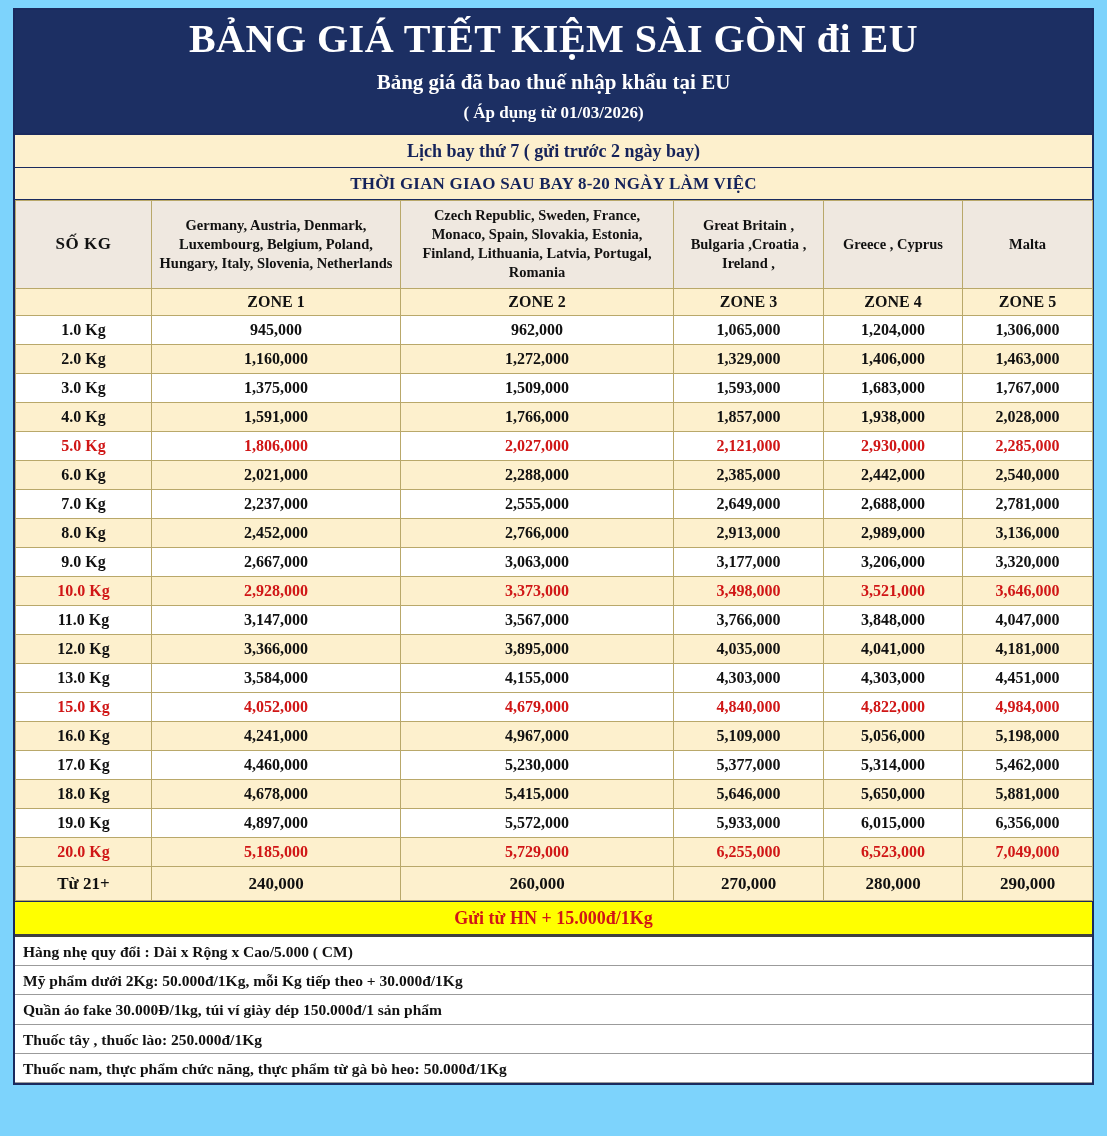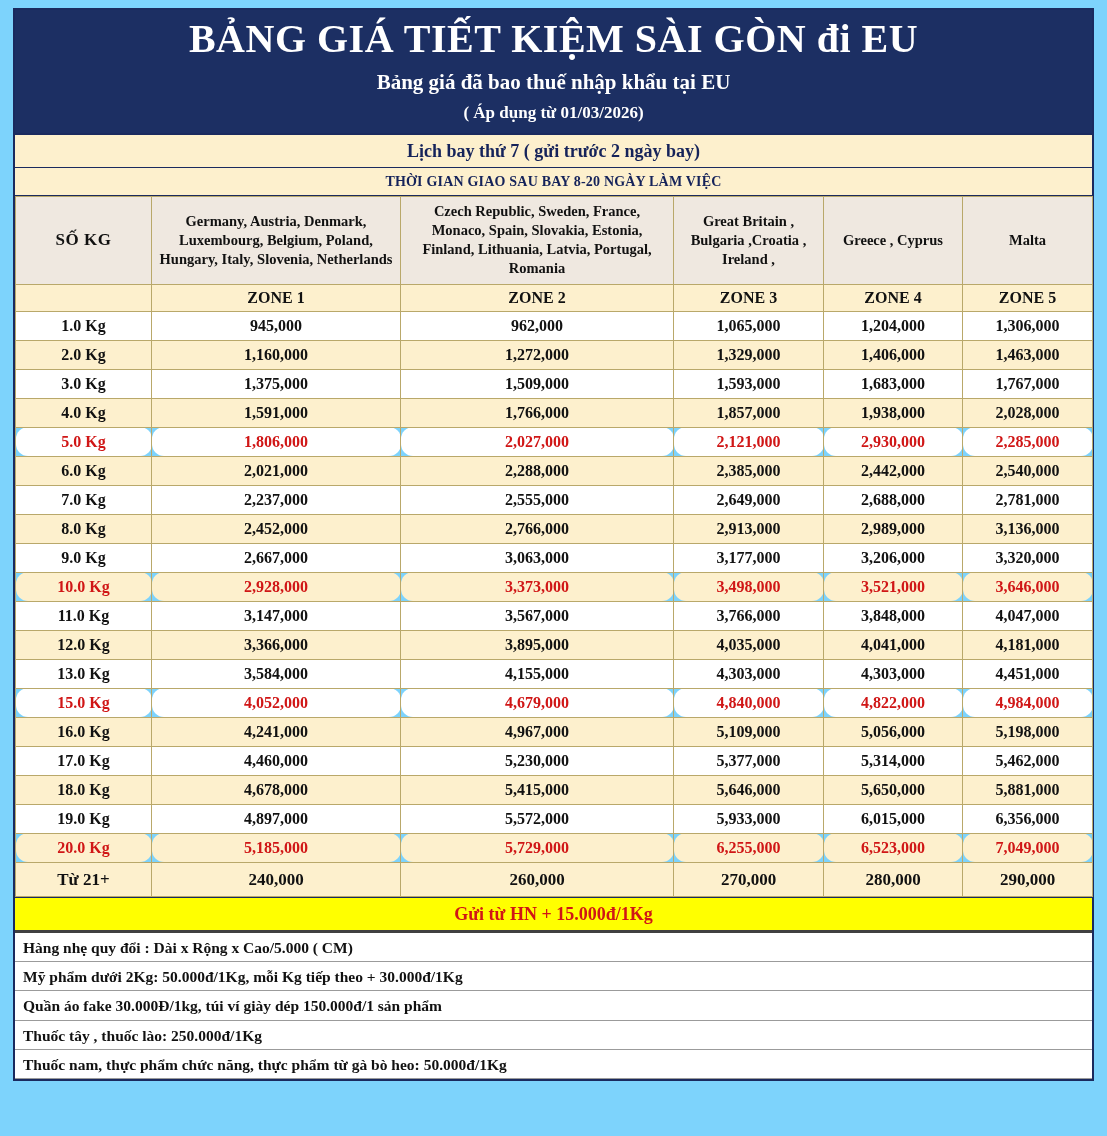--- a/index.html
+++ b/index.html
@@ -62,21 +62,21 @@
     text-align: center;
     font-weight: bold;
     color: #15235a;
     border-bottom: 1px solid #1a2a5e;
   }
   .banner.flight {
     font-size: 18px;
     padding: 6px 0 5px 0;
   }
   .banner.delivery {
-    font-size: 14px;
+    font-size: 17px;
     padding: 6px 0 5px 0;
     letter-spacing: 0.2px;
   }
 
   
   table.price {
     border-collapse: collapse;
     width: 100%;
     table-layout: fixed;
   }
@@ -108,21 +108,21 @@
   }
   tr.data td {
     font-size: 16px;
     padding: 2px 0 2px 0;
     height: 24px;
     color: #111;
     font-weight: bold;
   }
   tr.data.even td { background: #ffffff; }
   tr.data.odd  td { background: #fdf0cd; }
-  tr.data.hl td { color: #d01616; border-radius: 12px; }
+  tr.data.hl td { color: #d01616; }
   tr.data td.kg { font-weight: bold; }
 
   .note-row td {
     background: #dfe4f5;
     color: #d01616;
     font-weight: bold;
     font-size: 17px;
     padding: 5px 0 4px 0;
     border: 1px solid #7a6a3a;
   }

